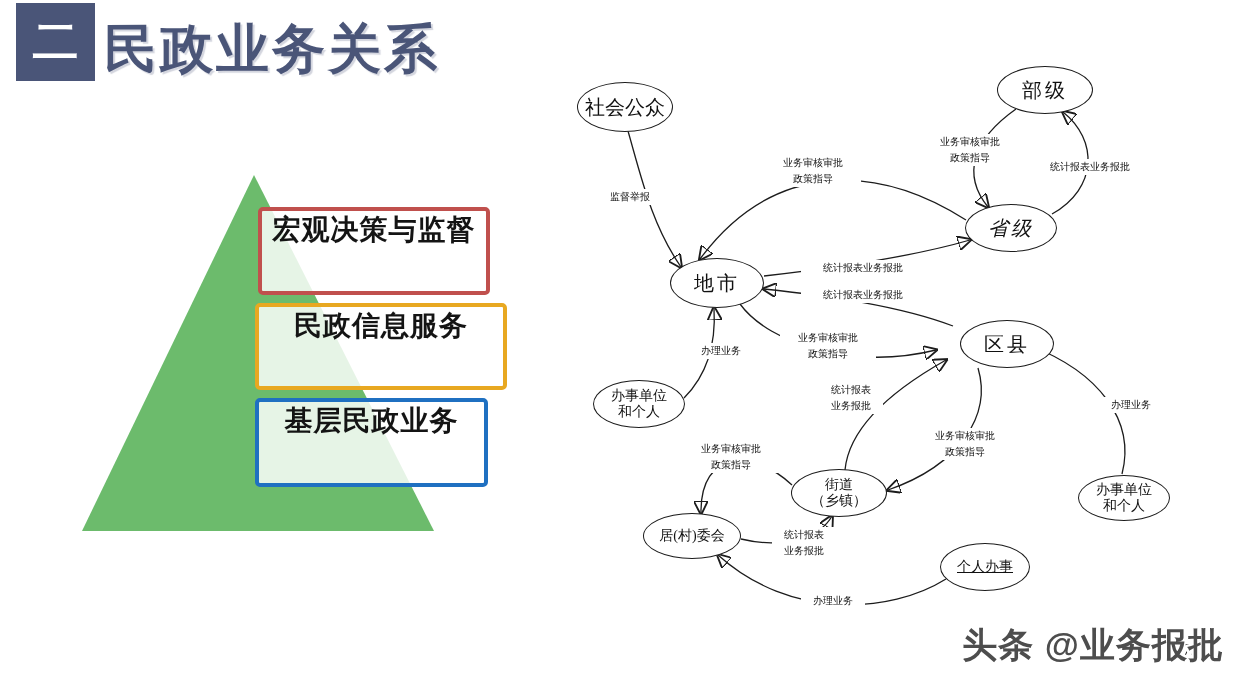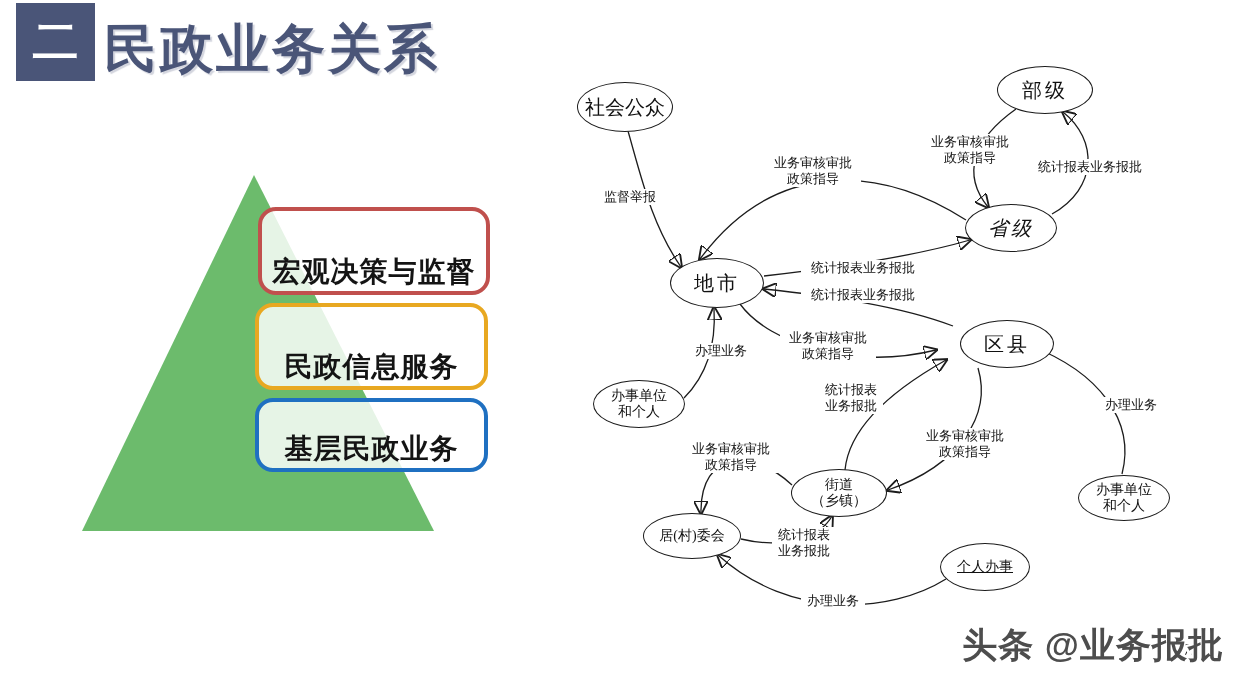--- a/index.html
+++ b/index.html
@@ -19,42 +19,42 @@
     position:absolute;left:104px;top:14px;margin:0;
     font-size:53px;font-weight:bold;color:#4a5578;letter-spacing:3px;
     text-shadow:2px 2px 1px rgba(130,136,160,0.35);
     font-family:"Liberation Sans",sans-serif;
   }
   
   .pyramid-svg{position:absolute;left:0;top:0;z-index:1;}
   .level-box{
     position:absolute;z-index:2;box-sizing:border-box;
     background:rgba(255,255,255,0.83);
-    border-radius:18px;
-    display:flex;align-items:flex-end;justify-content:center;
+    border-radius:5px;
+    display:flex;align-items:flex-start;justify-content:center;
     font-size:28px;font-weight:600;color:#141414;letter-spacing:1px;
   }
   .level-1{left:258px;top:207px;width:232px;height:88px;border:4px solid #c0504d;}
-  .level-2{left:255px;top:303px;width:233px;height:87px;border:4px solid #e8a821;}
-  .level-3{left:255px;top:398px;width:233px;height:74px;border:4px solid #1f70c1;}
+  .level-2{left:255px;top:303px;width:252px;height:87px;border:4px solid #e8a821;}
+  .level-3{left:255px;top:398px;width:233px;height:89px;border:4px solid #1f70c1;}
   
   .edges-svg{position:absolute;left:0;top:0;z-index:3;}
   .edges-svg path{fill:none;stroke:#1c1c1c;stroke-width:1.3px;}
   .node{
     position:absolute;z-index:4;box-sizing:border-box;
     border:1.4px solid #1c1c1c;border-radius:50%;background:#ffffff;
     display:flex;align-items:center;justify-content:center;text-align:center;
     font-family:"Liberation Serif",serif;color:#111111;
     white-space:pre-line;line-height:1.12;
   }
   .node-lg{font-size:20px;letter-spacing:3px;}
   .node-sm{font-size:14px;}
   .edge-label{
     position:absolute;z-index:5;background:#ffffff;
-    font-family:"Liberation Serif",serif;font-size:13px;line-height:16px;
+    font-family:"Liberation Serif",serif;font-size:10px;line-height:16px;
     color:#111111;text-align:center;white-space:pre-line;
   }
   
   .page-number{
     position:absolute;left:1183px;top:641px;z-index:6;
     font-family:"Liberation Serif",serif;font-size:16px;color:#111111;
   }
   .watermark{
     position:absolute;right:12px;bottom:10px;z-index:7;
     font-size:35px;font-weight:bold;color:#4d4d4d;letter-spacing:1px;

